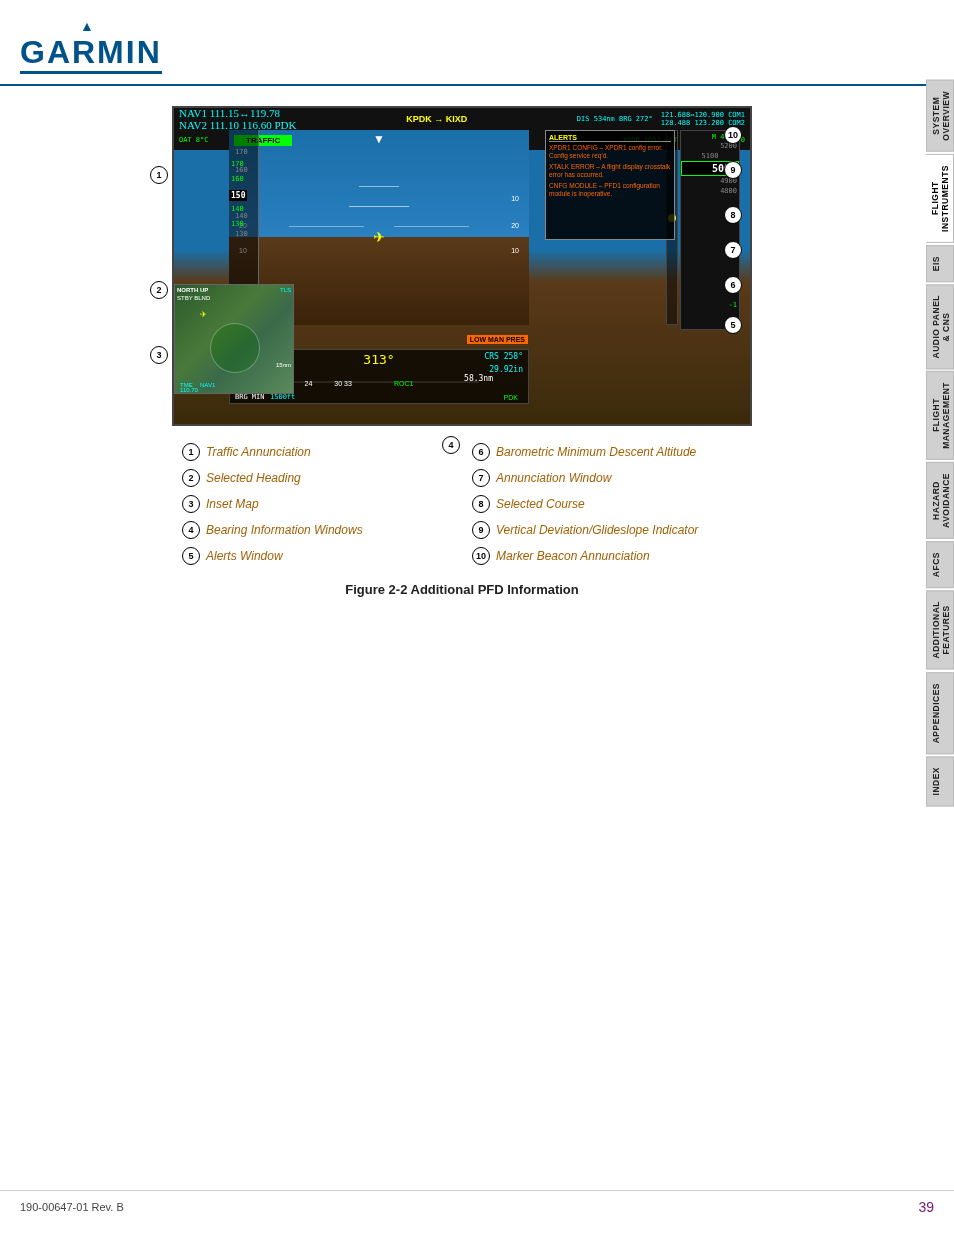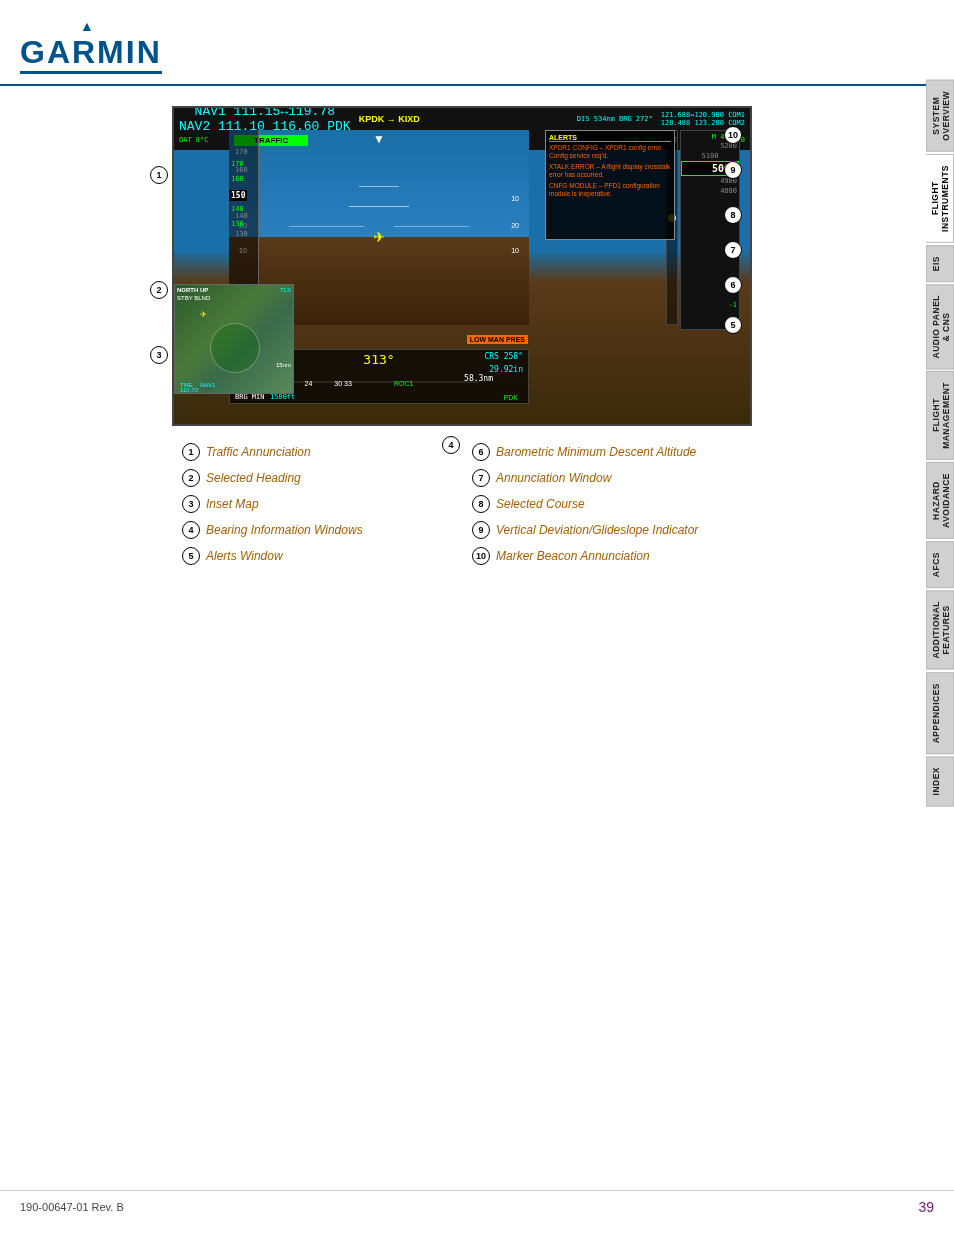--- a/index.html
+++ b/index.html
@@ -107,27 +107,26 @@
       display: flex;
       align-items: center;
       padding: 0 5px;
       font-size: 8px;
       color: #0f0;
       gap: 8px;
       flex-wrap: nowrap;
     }
     .pfd-top-section {
       color: #0ff;
-      font-size: 13px;
-      font-family: Liberation Mono, monospace;
-      text-align: center;
+      font-size: 11px;
+      font-family: Liberation Serif, serif;
     }
     .pfd-top-center {
       flex: 1;
-      text-align: left;
+      text-align: center;
       color: #ff0;
       font-weight: bold;
       font-size: 9px;
     }
     .pfd-top-right {
       color: #0ff;
       font-size: 7px;
       font-family: monospace;
     }
 
@@ -348,21 +347,21 @@
           <div style="position:absolute;bottom:30px;left:50%;transform:translateX(-50%);width:60px;height:1px;background:rgba(255,255,255,0.6);"></div>
           <div style="position:absolute;bottom:50px;left:50%;transform:translateX(-50%);width:40px;height:1px;background:rgba(255,255,255,0.5);"></div>
           <div style="position:absolute;bottom:10px;left:20%;width:25%;height:1px;background:rgba(255,255,255,0.4);"></div>
           <div style="position:absolute;bottom:10px;right:20%;width:25%;height:1px;background:rgba(255,255,255,0.4);"></div>
 
           <div style="position:absolute;bottom:8px;left:10px;color:#fff;font-size:7px;">20</div>
           <div style="position:absolute;bottom:8px;right:10px;color:#fff;font-size:7px;">20</div>
           <div style="position:absolute;bottom:35px;left:10px;color:#fff;font-size:7px;">10</div>
           <div style="position:absolute;bottom:35px;right:10px;color:#fff;font-size:7px;">10</div>
 
-          <div style="position:absolute;top:5px;left:5px;background:#0f0;color:#000;font-size:8px;font-weight:bold;padding:1px 20px;">TRAFFIC</div>
+          <div style="position:absolute;top:5px;left:5px;background:#0f0;color:#000;font-size:8px;font-weight:bold;padding:1px 12px;">TRAFFIC</div>
 
           <div style="position:absolute;top:2px;left:50%;transform:translateX(-50%);color:#fff;font-size:12px;">▼</div>
         </div>
 
         <div style="background:linear-gradient(180deg,#5a3a1a 0%,#3a2209 100%);height:45%;position:relative;">
           <div style="position:absolute;top:10px;left:10px;color:#fff;font-size:7px;">10</div>
           <div style="position:absolute;top:10px;right:10px;color:#fff;font-size:7px;">10</div>
 
           <div style="position:absolute;top:-8px;left:50%;transform:translateX(-50%);color:#ff0;font-size:14px;">✈</div>
         </div>
@@ -487,19 +486,20 @@
     <div class="legend-item">
       <div class="legend-num">5</div>
       <div class="legend-text">Alerts Window</div>
     </div>
     <div class="legend-item">
       <div class="legend-num">10</div>
       <div class="legend-text">Marker Beacon Annunciation</div>
     </div>
   </div>
 
+  <div class="figure-caption">Figure 2-2  Additional PFD Information</div>
 
 </div>
 
 <div class="footer">
   <div class="footer-left">190-00647-01  Rev. B</div>
   <div class="footer-right">39</div>
 </div>
 
 </body></html>

